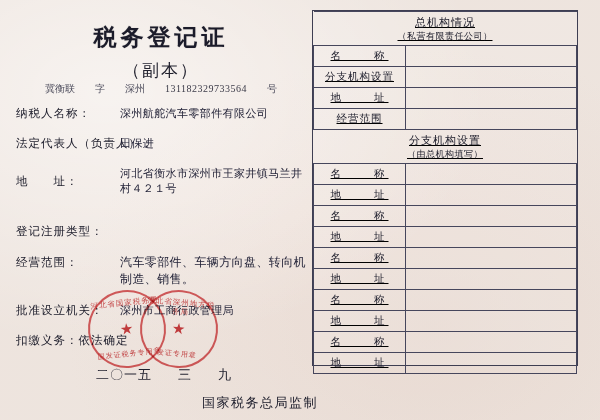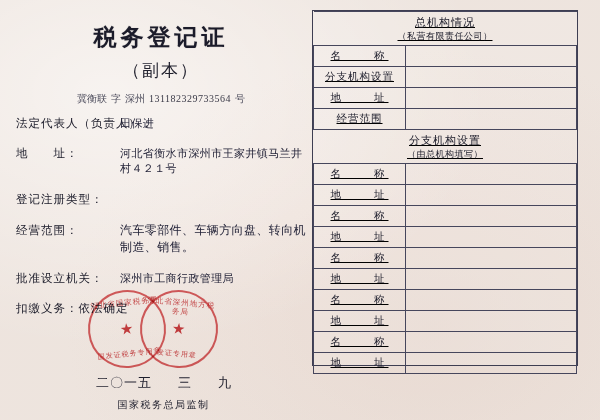--- a/index.html
+++ b/index.html
@@ -45,26 +45,25 @@
     text-shadow: 0 0 1px rgba(0,0,0,0.25);
   }
   .subtitle {
     text-align: center;
     font-size: 17px;
     letter-spacing: 2px;
     color: #22222f;
     margin-top: 6px;
   }
   .codeline {
-    margin-top: 10px;
     font-size: 10px;
     color: #2b2b3a;
     display: flex;
     justify-content: center;
-    gap: 4px;
+    gap: 20px;
     align-items: baseline;
     opacity: 0.92;
   }
   .codeline .faint { color: #3a3a4c; }
   .codeline .num { letter-spacing: 0.5px; font-family: "Liberation Serif", serif; }
 
   .fields {
     margin-top: 10px;
   }
   .row {
@@ -80,46 +79,46 @@
     letter-spacing: 1px;
     white-space: nowrap;
   }
   .value {
     flex: 1;
     font-size: 11px;
     color: #232338;
     letter-spacing: 0.4px;
   }
   .value.small { font-size: 12px; }
-  .row.tall { margin-bottom: 16px; }
+  .row.tall { margin-bottom: 28px; align-items: center; }
 
   .duty {
     margin-top: 2px;
     font-size: 11.5px;
     color: #20202e;
     letter-spacing: 1px;
   }
 
   
   .dateline {
     position: absolute;
     left: 96px;
-    bottom: 28px;
+    bottom: 36px;
     font-size: 13px;
     letter-spacing: 1px;
     color: #1e1e2c;
     display: flex;
     gap: 26px;
   }
   .footer-note {
     position: absolute;
     left: 9px; right: 0;
     bottom: 8px;
-    text-align: center;
-    font-size: 10px;
+    text-align: right;
+    font-size: 13px;
     letter-spacing: 1.5px;
     color: #20202e;
   }
 
   
   .seal {
     position: absolute;
     border-radius: 50%;
     border: 2.2px solid rgba(205, 36, 40, 0.72);
     color: rgba(198, 32, 36, 0.8);
@@ -221,20 +220,24 @@
 
       <div class="codeline">
         <span class="faint">冀衡联</span>
         <span class="faint">字</span>
         <span class="faint">深州</span>
         <span class="num">131182329733564</span>
         <span class="faint">号</span>
       </div>
 
       <div class="fields">
+        <div class="row">
+          <span class="label">纳税人名称：</span>
+          <span class="value">深州航舵汽车零部件有限公司</span>
+        </div>
         <div class="row">
           <span class="label">法定代表人（负责人）：</span>
           <span class="value">田保进</span>
         </div>
         <div class="row tall">
           <span class="label">地　　址：</span>
           <span class="value">河北省衡水市深州市王家井镇马兰井村４２１号</span>
         </div>
         <div class="row">
           <span class="label">登记注册类型：</span>

